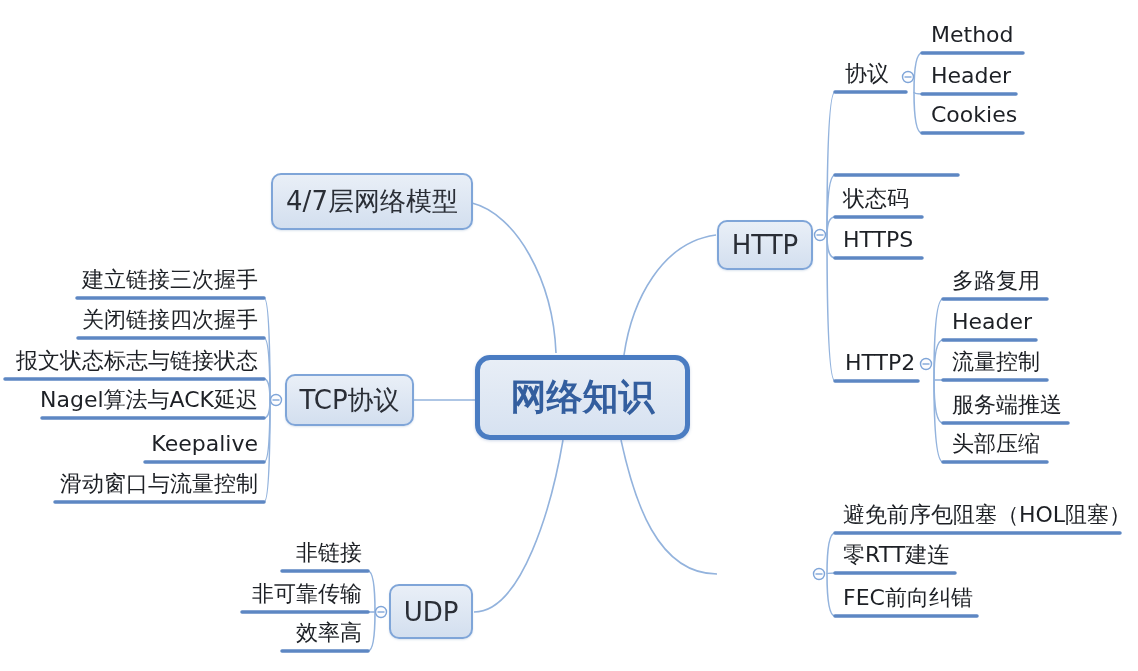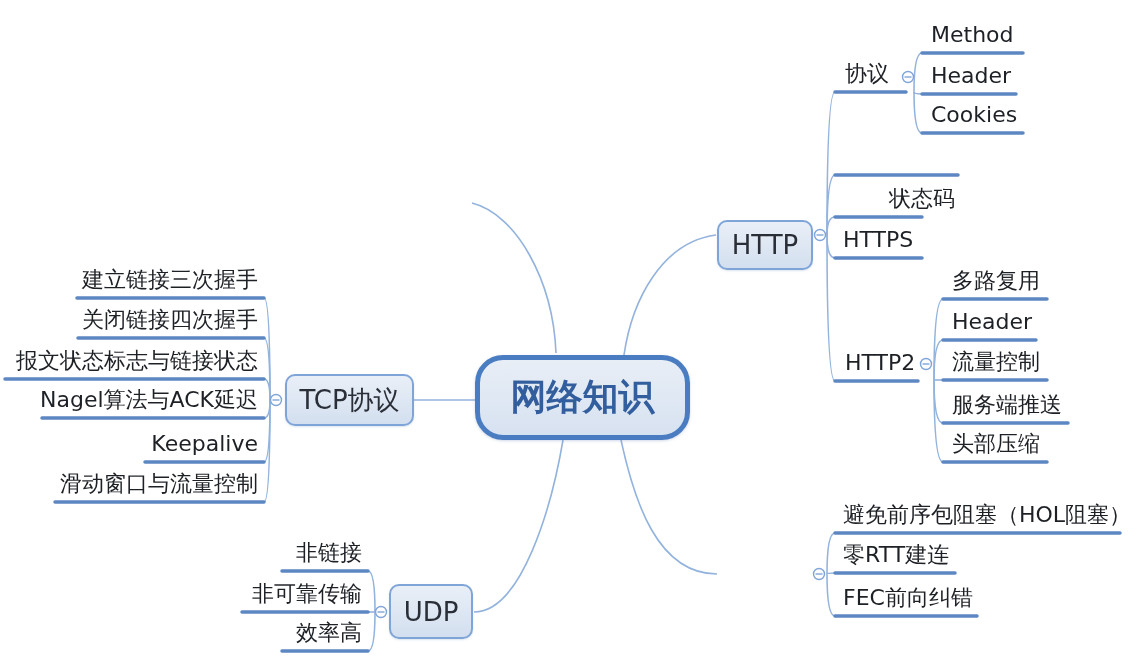--- a/index.html
+++ b/index.html
@@ -14,21 +14,21 @@
   .lk{fill:none;stroke:var(--connector);stroke-width:1.6px;}
   .ul{stroke:var(--underline);stroke-width:3.5px;stroke-linecap:round;}
   .ic circle{fill:#fdfdfe;stroke:var(--node-border);stroke-width:1.4px;}
   .ic line{stroke:var(--node-border);stroke-width:1.4px;}
   .bbox{position:absolute;box-sizing:border-box;display:flex;align-items:center;justify-content:center;
         background:linear-gradient(#e9eff7,#d3dfef);border:2px solid var(--node-border);
         border-radius:10px;font-size:26px;color:#2a2e36;white-space:nowrap;
         box-shadow:0 1px 2px rgba(120,150,190,.25);}
   .center{position:absolute;box-sizing:border-box;display:flex;align-items:center;justify-content:center;
         background:linear-gradient(#e8eef6,#d7e2f1);border:5px solid var(--center-border);
-        border-radius:28px;font-size:36px;font-weight:bold;color:var(--center-text);white-space:nowrap;
+        border-radius:15px;font-size:36px;font-weight:bold;color:var(--center-text);white-space:nowrap;
         box-shadow:0 1px 3px rgba(100,130,180,.3);}
   .leaf{position:absolute;height:30px;line-height:30px;font-size:22px;color:var(--topic-text);white-space:nowrap;}
   .leaf.l{text-align:right;}
 </style>
 </head>
 <body>
 
 <div class="canvas">
 
   <svg class="links" viewBox="0 0 1138 671">
@@ -117,40 +117,41 @@
       <line x1="904.5" y1="77" x2="911.5" y2="77"></line>
     </g>
     <g class="ic">
       <circle cx="926" cy="364" r="5.5"></circle>
       <line x1="922.5" y1="364" x2="929.5" y2="364"></line>
     </g>
   </svg>
 
   <div class="center" style="left:475px;top:355px;width:215px;height:85px;">网络知识</div>
 
+  <div class="bbox" style="left:271px;top:173px;width:202px;height:57px;">4/7层网络模型</div>
   <div class="bbox" style="left:285px;top:374px;width:129px;height:52px;">TCP协议</div>
   <div class="bbox" style="left:389px;top:584px;width:84px;height:55px;">UDP</div>
   <div class="bbox" style="left:717px;top:220px;width:96px;height:50px;">HTTP</div>
 
   <div class="leaf l" style="right:880px;top:265px;">建立链接三次握手</div>
   <div class="leaf l" style="right:880px;top:305px;">关闭链接四次握手</div>
   <div class="leaf l" style="right:880px;top:346px;">报文状态标志与链接状态</div>
   <div class="leaf l" style="right:880px;top:385px;">Nagel算法与ACK延迟</div>
   <div class="leaf l" style="right:880px;top:429px;">Keepalive</div>
   <div class="leaf l" style="right:880px;top:469px;">滑动窗口与流量控制</div>
 
   <div class="leaf l" style="right:776px;top:538px;">非链接</div>
   <div class="leaf l" style="right:776px;top:579px;">非可靠传输</div>
   <div class="leaf l" style="right:776px;top:618px;">效率高</div>
 
   <div class="leaf" style="left:845px;top:59px;">协议</div>
   <div class="leaf" style="left:931px;top:20px;">Method</div>
   <div class="leaf" style="left:931px;top:61px;">Header</div>
   <div class="leaf" style="left:931px;top:100px;">Cookies</div>
-  <div class="leaf" style="left:843px;top:184px;margin-left:46px;">状态码</div>
+  <div class="leaf" style="left:843px;top:184px;">状态码</div>
   <div class="leaf" style="left:843px;top:225px;">HTTPS</div>
   <div class="leaf" style="left:845px;top:348px;">HTTP2</div>
   <div class="leaf" style="left:952px;top:266px;">多路复用</div>
   <div class="leaf" style="left:952px;top:307px;">Header</div>
   <div class="leaf" style="left:952px;top:347px;">流量控制</div>
   <div class="leaf" style="left:952px;top:390px;">服务端推送</div>
   <div class="leaf" style="left:952px;top:429px;">头部压缩</div>
 
   <div class="leaf" style="left:843px;top:500px;">避免前序包阻塞（HOL阻塞）</div>
   <div class="leaf" style="left:843px;top:540px;">零RTT建连</div>

